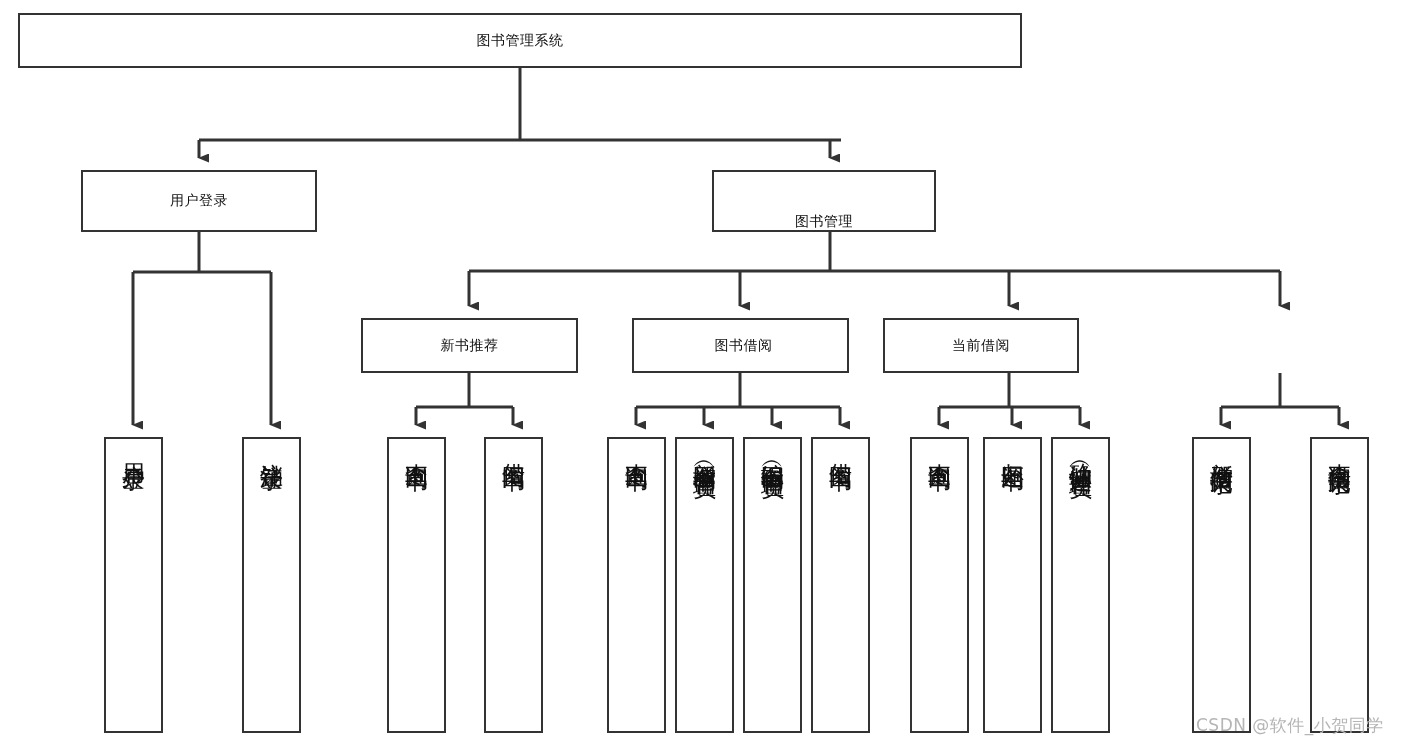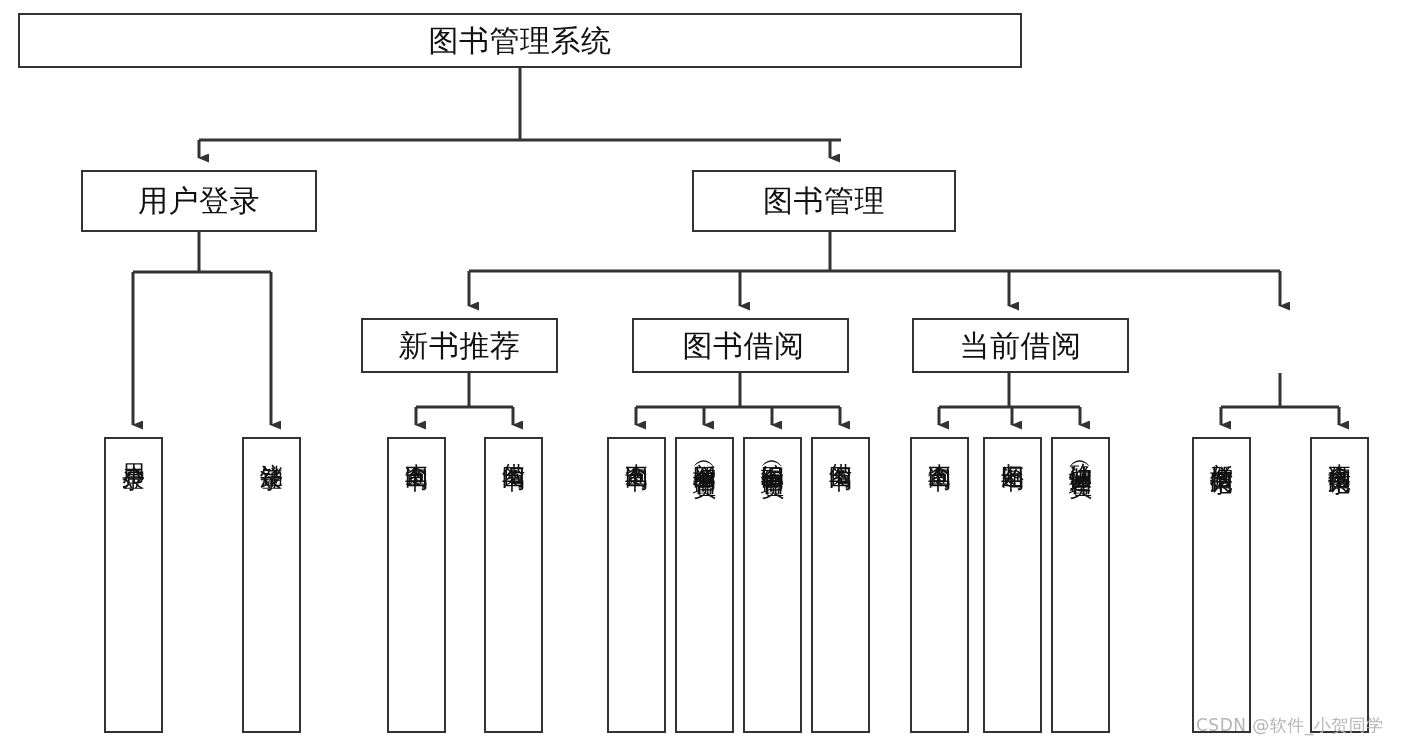--- a/index.html
+++ b/index.html
@@ -36,21 +36,21 @@
     justify-content: center;
     overflow: hidden;
   }
   .node-label {
     color: #111111;
     white-space: pre;
     text-align: center;
     line-height: 1.12;
   }
   .node-box.horizontal .node-label {
-    font-size: 30px;
+    font-size: 14px;
     letter-spacing: 0.5px;
   }
   .node-box.vertical {
     align-items: flex-start;
     justify-content: center;
     padding-top: 6px;
   }
   .node-box.vertical .node-label {
     writing-mode: vertical-rl;
     text-orientation: upright;
@@ -134,31 +134,31 @@
     </g>
   </svg>
 
   <div class="node-box horizontal" style="left:18px; top:13px; width:1004px; height:55px;">
     <span class="node-label">图书管理系统</span>
   </div>
 
   <div class="node-box horizontal" style="left:81px; top:170px; width:236px; height:62px;">
     <span class="node-label">用户登录</span>
   </div>
-  <div class="node-box horizontal" style="left:692px; top:170px; width:264px; height:62px;">
+  <div class="node-box horizontal" style="left:712px; top:170px; width:224px; height:62px;align-items:flex-end;">
     <span class="node-label">图书管理</span>
   </div>
 
-  <div class="node-box horizontal" style="left:361px; top:318px; width:197px; height:55px;">
+  <div class="node-box horizontal" style="left:361px; top:318px; width:217px; height:55px;">
     <span class="node-label">新书推荐</span>
   </div>
   <div class="node-box horizontal" style="left:632px; top:318px; width:217px; height:55px;padding-left:6px;">
     <span class="node-label">图书借阅</span>
   </div>
-  <div class="node-box horizontal" style="left:912px; top:318px; width:217px; height:55px;">
+  <div class="node-box horizontal" style="left:883px; top:318px; width:196px; height:55px;">
     <span class="node-label">当前借阅</span>
   </div>
 
   <div class="node-box vertical" style="left:104px; top:437px; width:59px; height:296px;">
     <span class="node-label">用户登录</span>
   </div>
   <div class="node-box vertical" style="left:242px; top:437px; width:59px; height:296px;">
     <span class="node-label">注销登录</span>
   </div>
   <div class="node-box vertical" style="left:387px; top:437px; width:59px; height:296px;">

